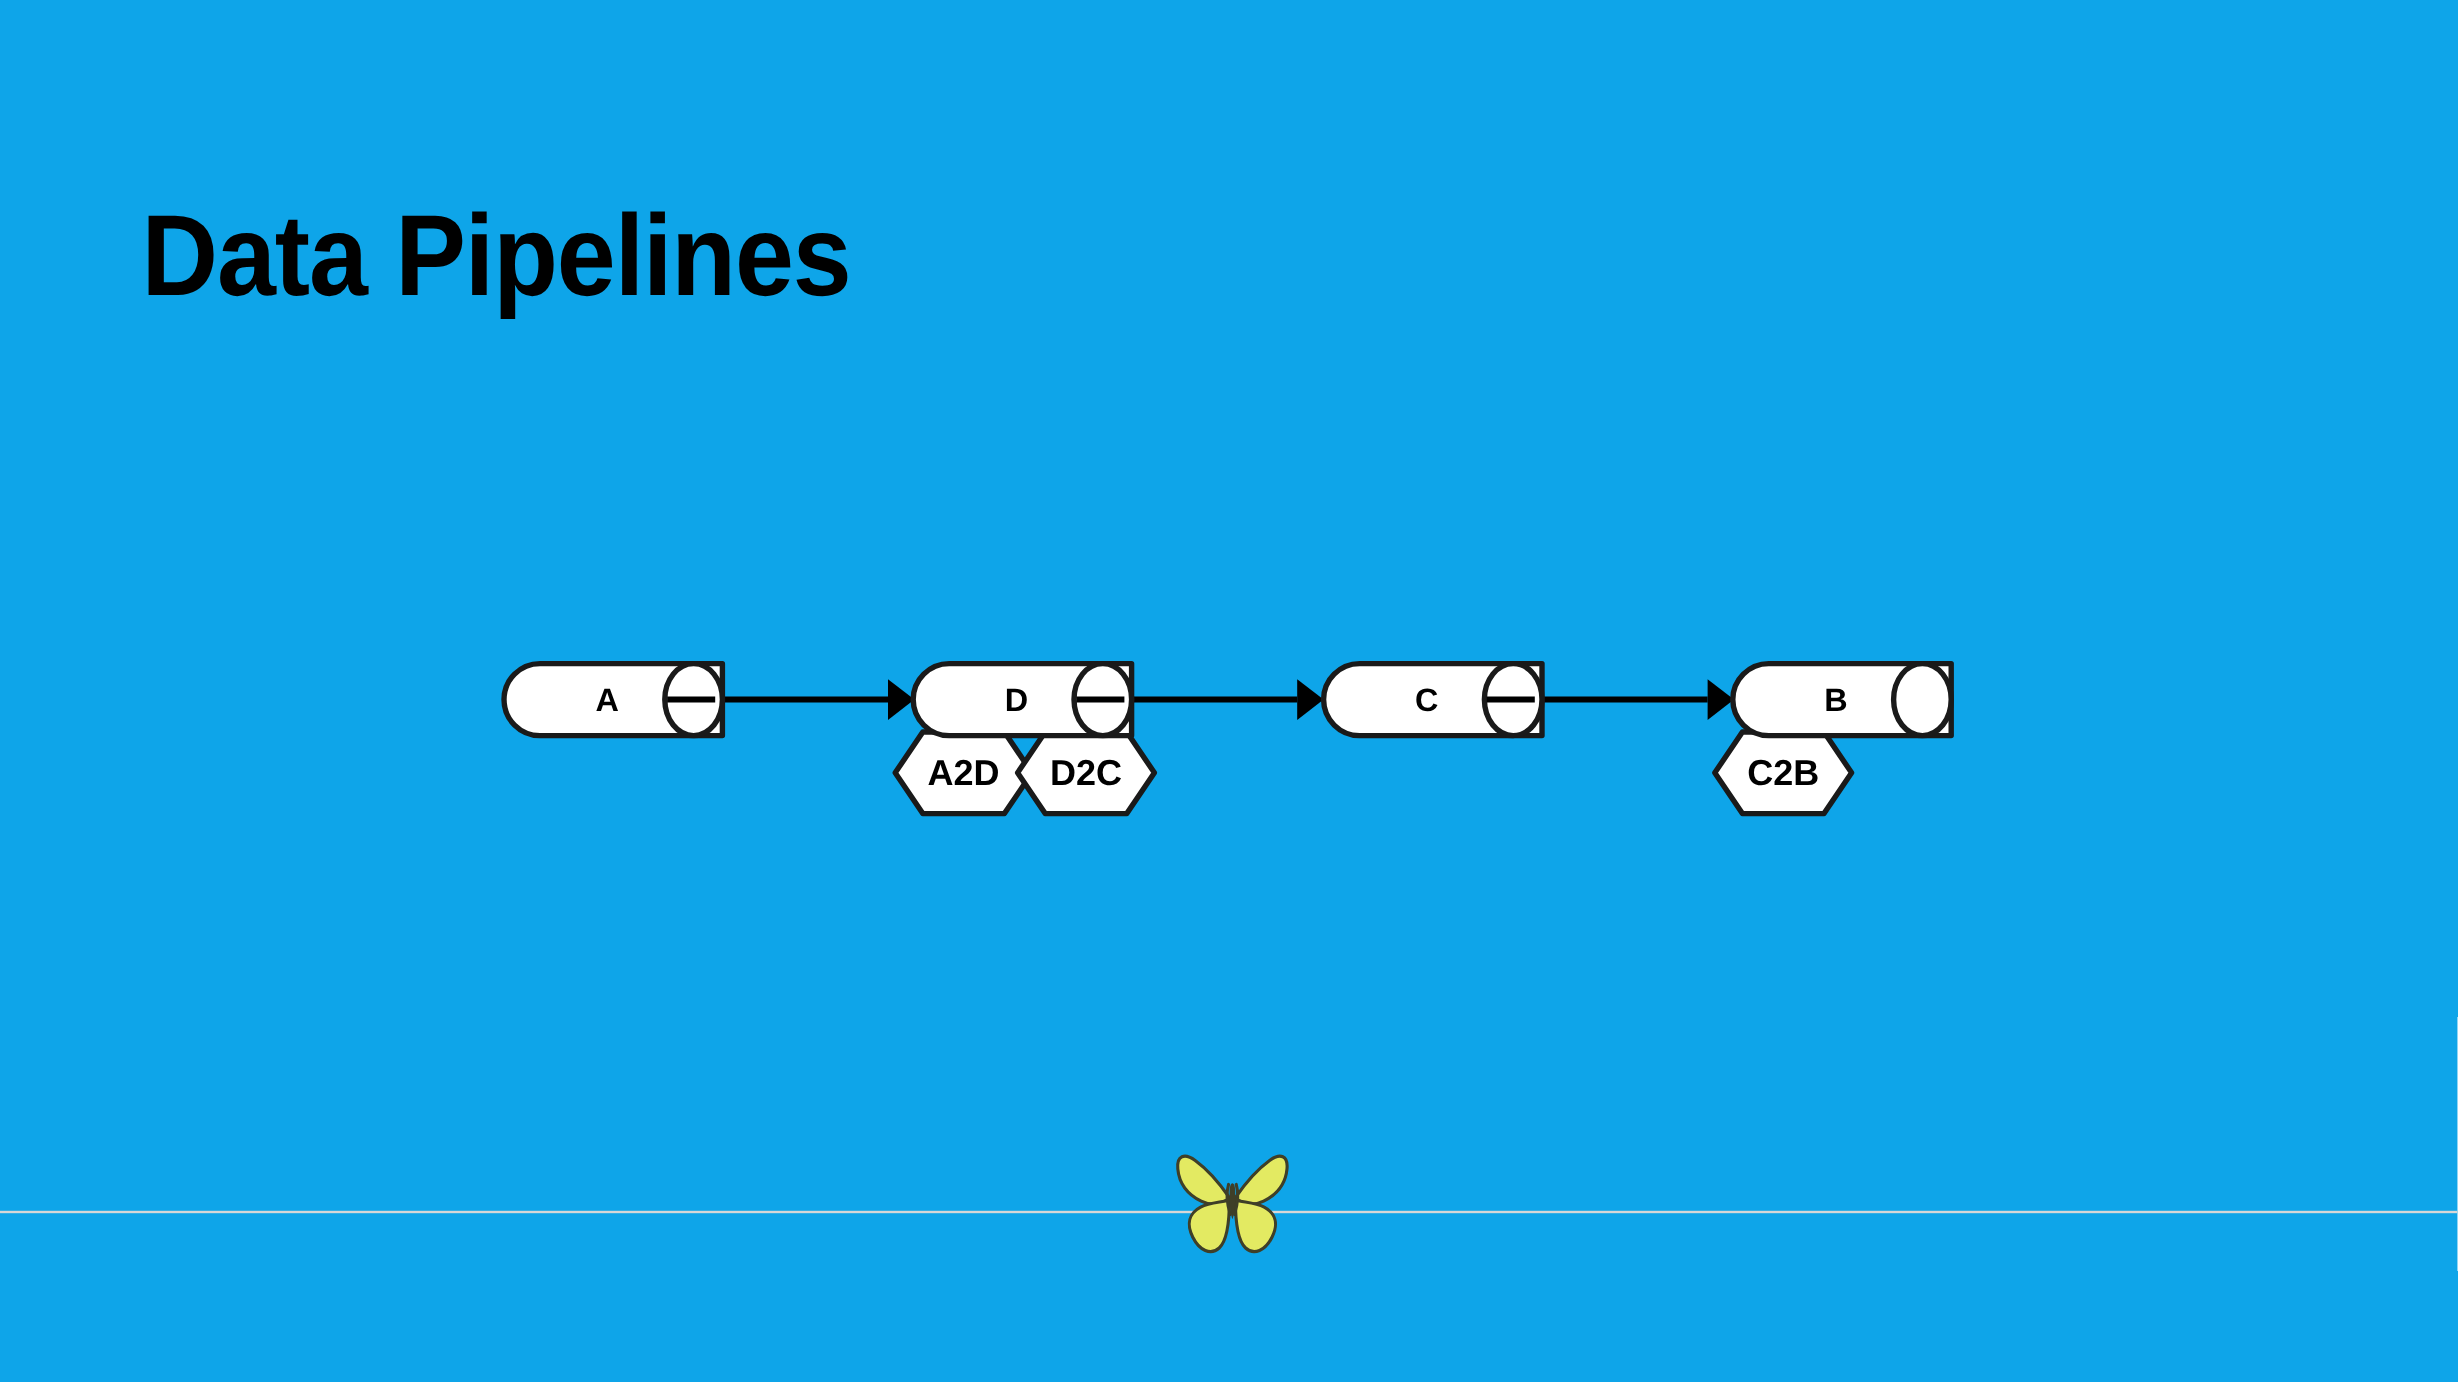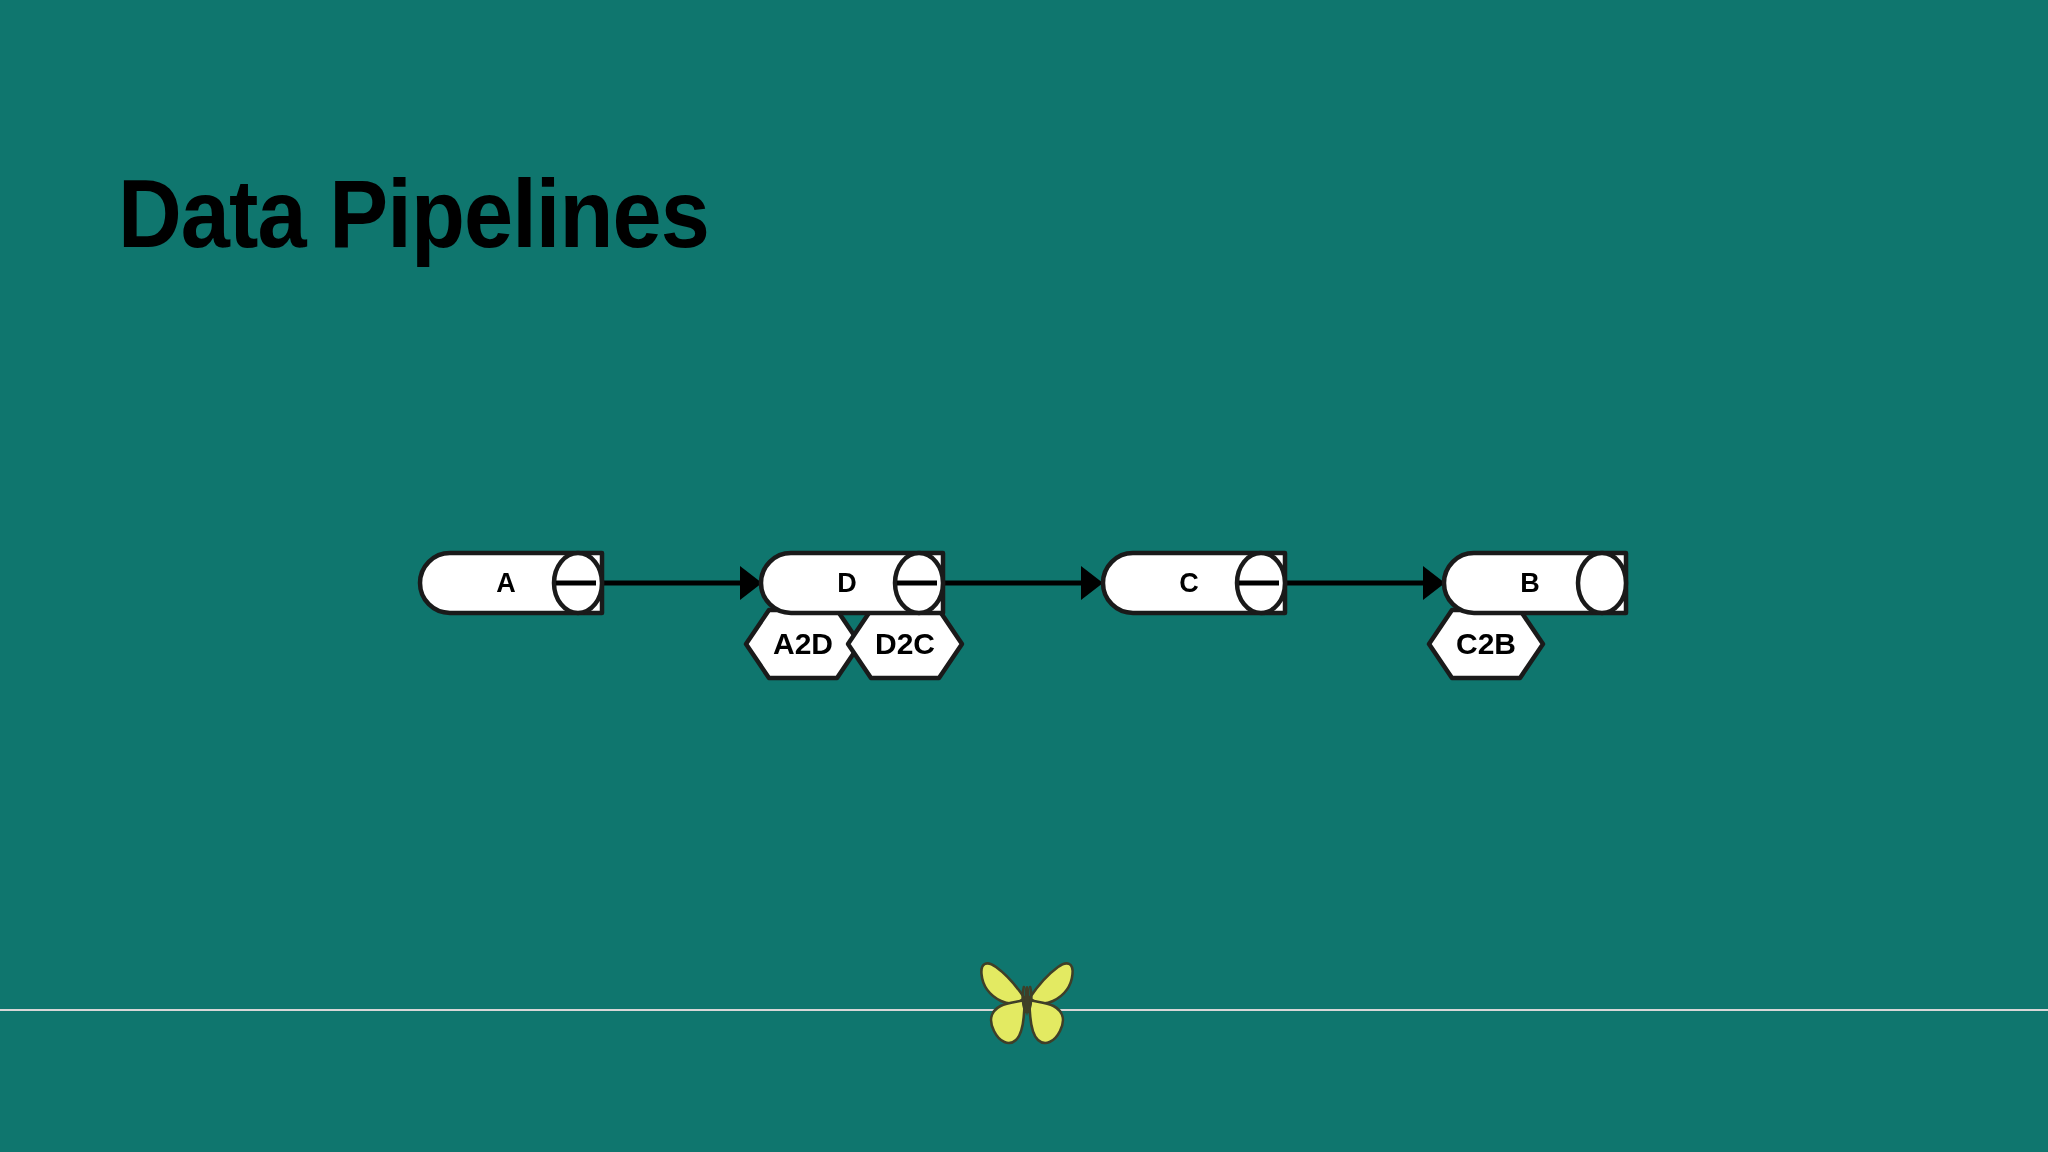--- a/index.html
+++ b/index.html
@@ -8,21 +8,21 @@
     padding: 0;
     background: #ffffff;
   }
   body {
     font-family: "Liberation Sans", sans-serif;
   }
   #slide {
     position: relative;
     width: 2048px;
     height: 1152px;
-    background: #0f766e;
+    background: #0ea5e9;
     overflow: hidden;
   }
   #slide-title {
     position: absolute;
     left: 118px;
     top: 98px;
     font-family: "Liberation Sans", sans-serif;
     font-weight: bold;
     font-size: 96px;
     line-height: 1.08;

